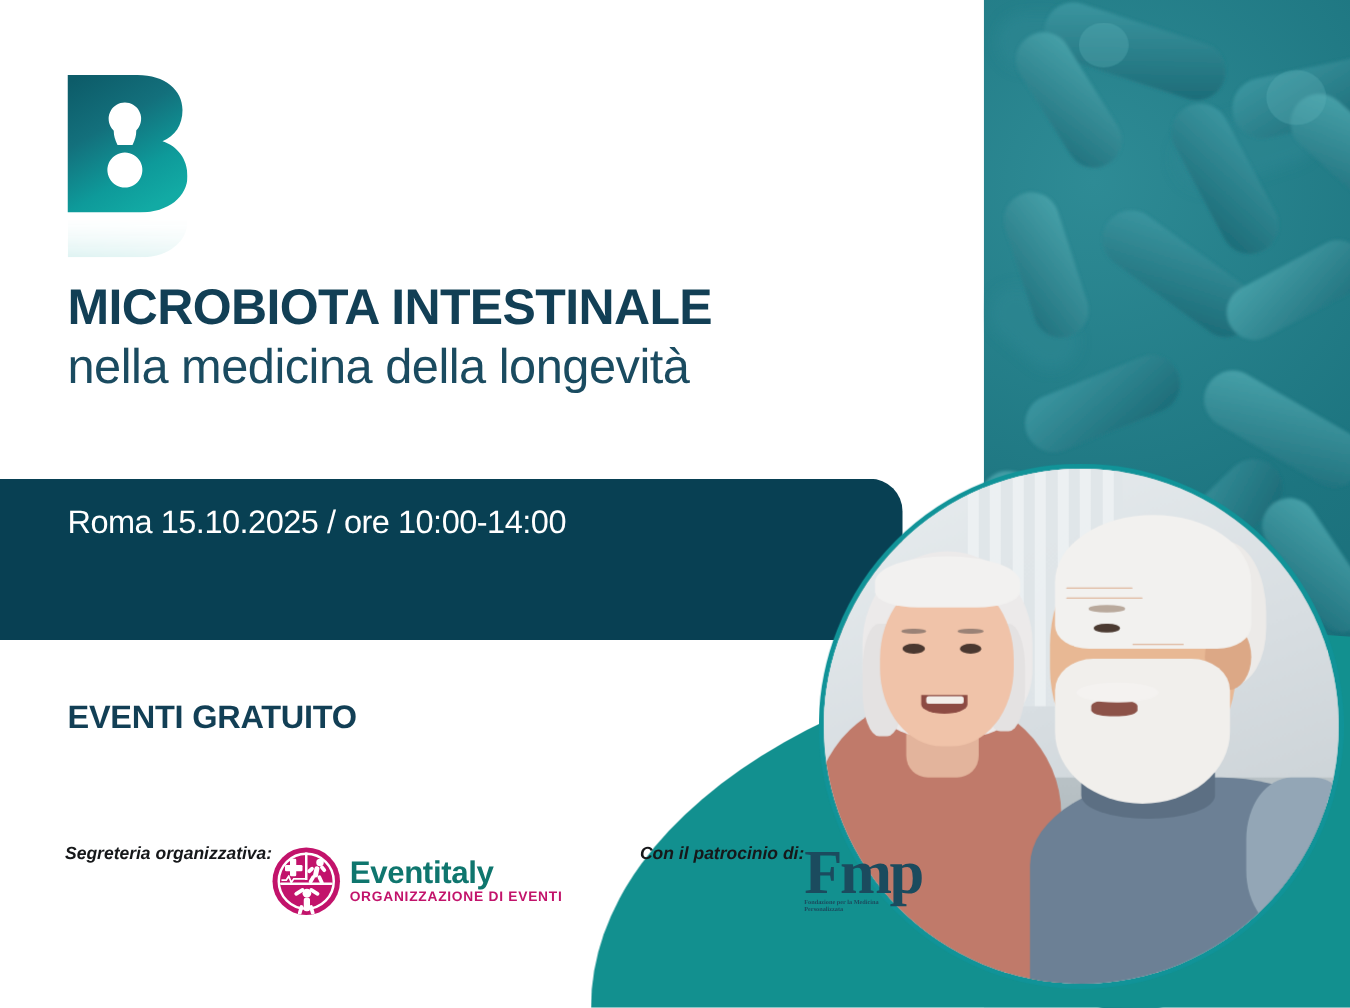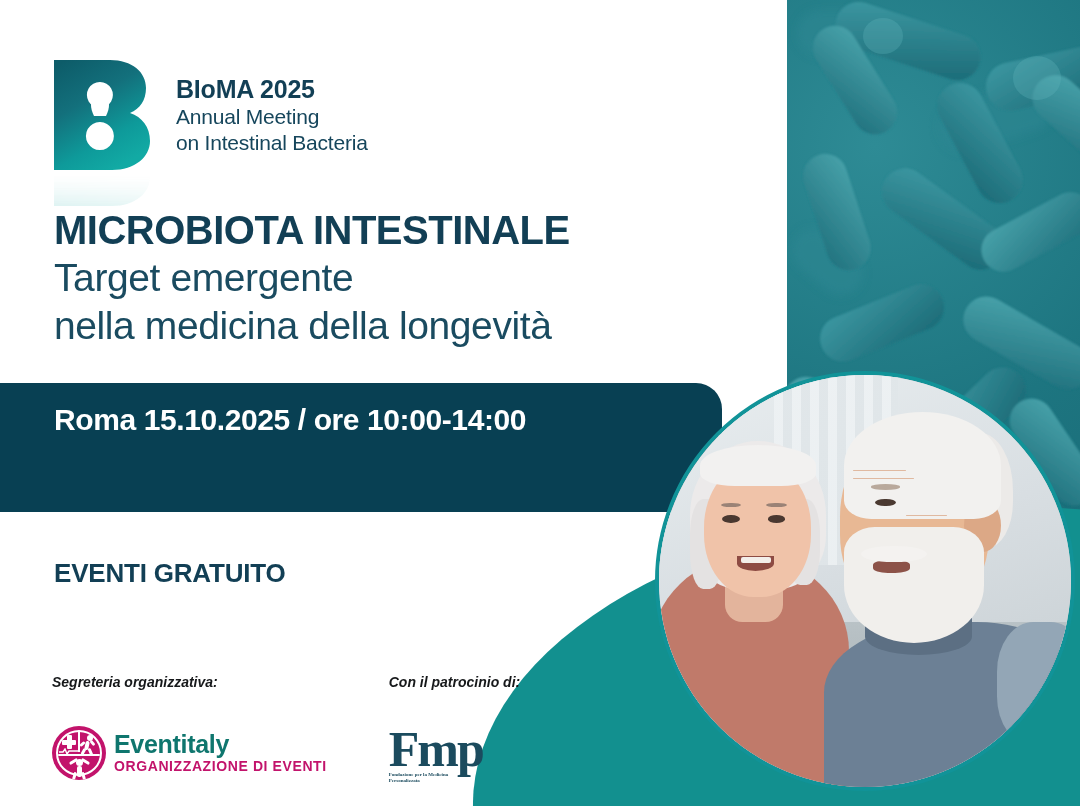--- a/index.html
+++ b/index.html
@@ -28,21 +28,21 @@
   }
 
   
   .banner{
     position:absolute; left:0; top:383px; width:722px; height:129px;
     background:#084053;
     border-top-right-radius:26px; border-bottom-right-radius:26px;
     padding:18px 0 0 54px;
   }
   .banner-line1{
-    color:#ffffff; font-size:30px; font-weight:bold; letter-spacing:-0.4px;
+    color:#ffffff; font-size:26px; font-weight:normal; letter-spacing:-0.4px;
     line-height:1.25; white-space:nowrap;
   }
   .banner-line2{
     color:#ffffff; font-size:29px; font-weight:normal; letter-spacing:-0.3px;
     line-height:1.35; white-space:nowrap; margin-top:4px;
   }
 
   
   .photo-circle{
     position:absolute; left:655px; top:371px; width:420px; height:420px;
@@ -117,49 +117,49 @@
     transform:scaleY(-1);
     -webkit-mask-image:linear-gradient(to top, transparent 10%, rgba(0,0,0,.30) 100%);
     mask-image:linear-gradient(to top, transparent 10%, rgba(0,0,0,.30) 100%);
     opacity:.45;
   }
   .logo-text{ margin-left:26px; padding-top:16px; }
   .logo-title{ color:#123f55; font-size:25px; font-weight:bold; letter-spacing:-0.2px; line-height:1.1; }
   .logo-sub{ color:#16465c; font-size:21px; font-weight:normal; line-height:1.25; letter-spacing:-0.2px; }
 
   
-  .headline{ position:absolute; left:54px; top:207px; }
+  .headline{ position:absolute; left:54px; top:223px; }
   .hl1{ color:#123f55; font-size:40px; font-weight:bold; letter-spacing:-0.5px; line-height:1.18; }
   .hl2{ color:#1a4b60; font-size:39px; font-weight:normal; letter-spacing:-0.4px; line-height:1.22; }
   .hl3{ color:#1a4b60; font-size:39px; font-weight:normal; letter-spacing:-0.4px; line-height:1.22; }
 
   
   .free{ position:absolute; left:54px; top:555px; }
   .free-line{ color:#123f55; font-size:26px; font-weight:bold; letter-spacing:-0.2px; line-height:1.42; }
 
   
   .footer{ position:absolute; left:52px; top:674px; display:flex; gap:62px; }
-  .foot-col{ display:flex; flex-direction:column;gap:24px; }
+  .foot-col{ display:flex; flex-direction:row; }
   .foot-label{ font-size:14px; font-style:italic; font-weight:bold; color:#16181a; margin-bottom:12px; white-space:nowrap; }
   .ev-logo{ display:flex; align-items:center; gap:8px; }
   .ev-badge{ position:relative; width:54px; height:54px; border-radius:50%; background:#c2136b; overflow:hidden; }
   .ev-ring{ position:absolute; inset:4px; border-radius:50%; border:2px solid #ffffff; }
   .ev-div1{ position:absolute; left:26px; top:4px; width:2px; height:22px; background:#fff; }
   .ev-div2{ position:absolute; left:6px; top:28px; width:42px; height:2px; background:#fff;
             border-radius:2px; transform:rotate(0deg); }
   .ev-cross-v{ position:absolute; left:14.5px; top:9px; width:5px; height:14px; background:#fff; border-radius:1px;}
   .ev-cross-h{ position:absolute; left:10px; top:13.5px; width:14px; height:5px; background:#fff; border-radius:1px;}
   .ev-ecg{ position:absolute; left:7px; top:22px; width:20px; height:7px; }
   .ev-run-head{ position:absolute; left:35px; top:9px; width:6px; height:6px; border-radius:50%; background:#fff;}
   .ev-run-b{ position:absolute; background:#fff; border-radius:2px; }
   .ev-per-head{ position:absolute; left:24px; top:33px; width:7px; height:7px; border-radius:50%; background:#fff;}
   .ev-per-b{ position:absolute; background:#fff; border-radius:2px; }
   .ev-text{ display:flex; flex-direction:column; }
   .ev-name{ color:#0f766e; font-size:25px; font-weight:bold; letter-spacing:-0.3px; line-height:1; }
-  .ev-tag{ color:#c2136b; font-size:14px; font-weight:bold; letter-spacing:0.6px; margin-top:1px; }
+  .ev-tag{ color:#c2136b; font-size:11px; font-weight:bold; letter-spacing:0.6px; margin-top:1px; }
 
   .fmp-logo{ position:relative; width:96px; height:62px; }
   .fmp-mark{ color:#1b4b5e; font-size:50px; font-weight:bold; font-family:"Liberation Serif", serif;
              line-height:0.95; letter-spacing:-2px; }
   .fmp-tag{ color:#1b4b5e; font-size:5px; font-weight:bold; line-height:1.35;
             font-family:"Liberation Serif", serif; margin-top:-2px; max-width:62px; }
 </style>
 </head>
 <body>
 
@@ -245,30 +245,24 @@
       <svg class="logo-reflect" viewBox="0 0 96 34">
         <defs>
           <linearGradient id="rgrad" x1="0" y1="0" x2="0.7" y2="1">
             <stop offset="0%" stop-color="#12aaa4"></stop>
             <stop offset="100%" stop-color="#9fd9d8"></stop>
           </linearGradient>
         </defs>
         <path d="M0,0 H58 C81,0 96,13 96,29 V34 H0 Z" fill="url(#rgrad)"></path>
       </svg>
     </div>
-    <div class="logo-text">
-      <div class="logo-title">BIoMA 2025</div>
-      <div class="logo-sub">Annual Meeting</div>
-      <div class="logo-sub">on Intestinal Bacteria</div>
-    </div>
   </div>
 
   <div class="headline">
     <div class="hl1">MICROBIOTA INTESTINALE</div>
-    <div class="hl2">Target emergente</div>
     <div class="hl3">nella medicina della longevità</div>
   </div>
 
   <div class="banner">
     <div class="banner-line1">Roma 15.10.2025 / ore 10:00-14:00</div>
   </div>
 
   <div class="photo-circle">
     <div class="photo-inner">
       <div class="ph-room"></div>

